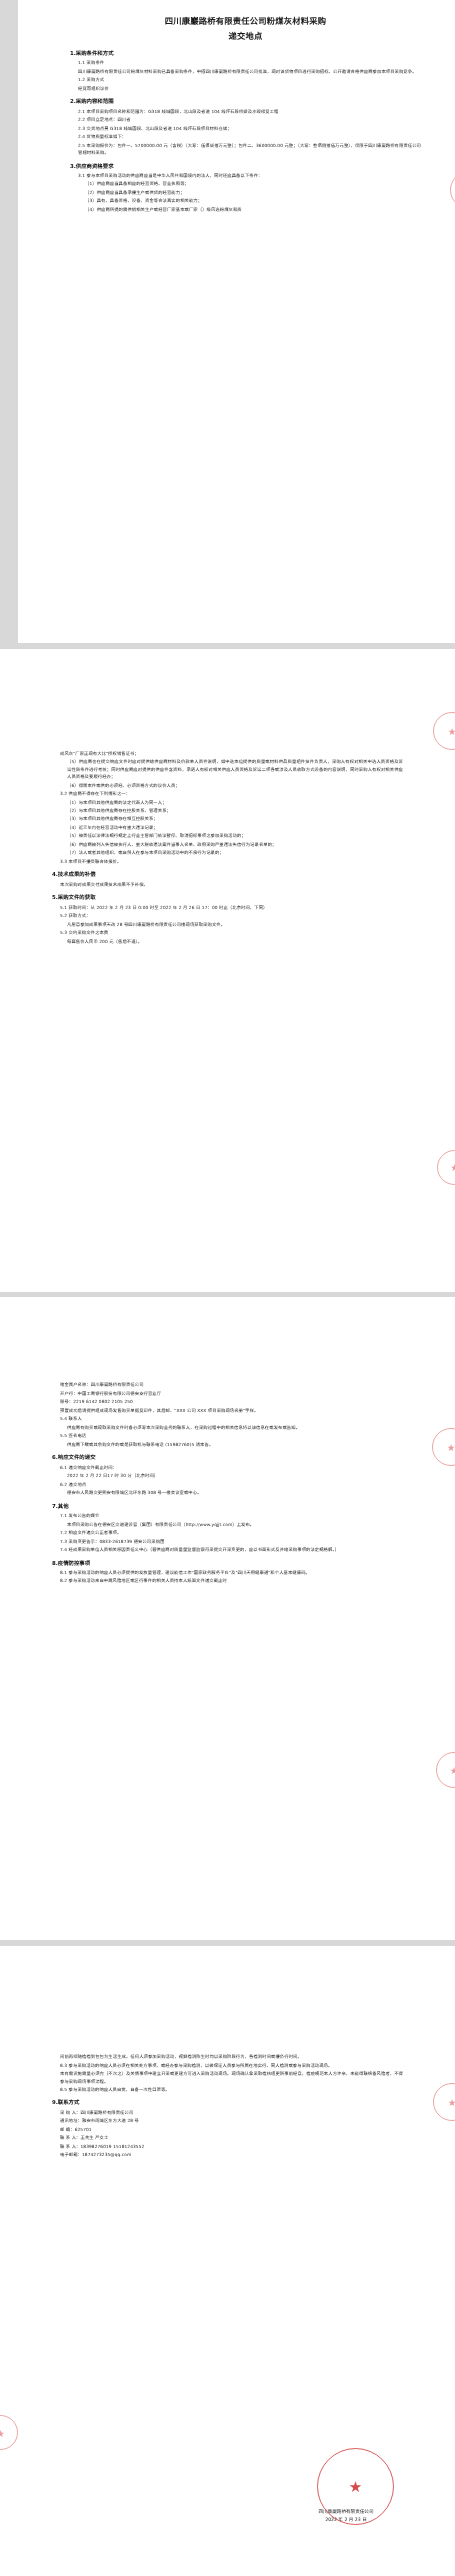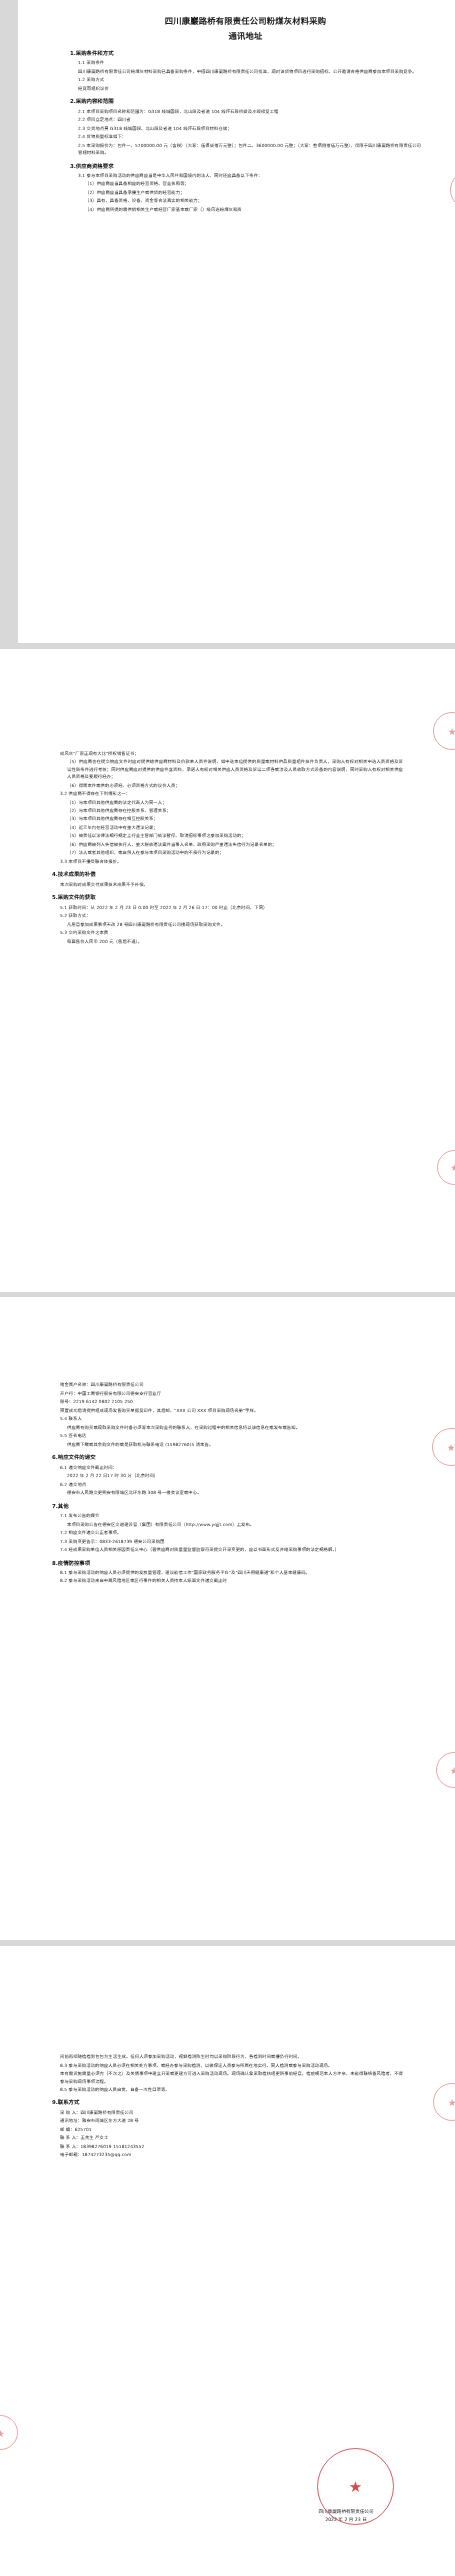--- a/index.html
+++ b/index.html
@@ -88,21 +88,21 @@
     line-height:1.8;
   }
 </style>
 </head>
 <body>
 
 <div class="page-wrap">
 
   <div class="sheet p1">
     <div class="doc-title">四川康巖路桥有限责任公司粉煤灰材料采购</div>
-    <div class="doc-subtitle">通讯地址</div>
+    <div class="doc-subtitle">递交地点</div>
 
     <h2 class="sec">1.采购条件和方式</h2>
     <p class="t i1">1.1 采购条件</p>
     <p class="t i1">四川康巖路桥有限责任公司粉煤灰材料采购已具备采购条件，中招四川康巖路桥有限责任公司批准，现对该货物项目进行采购招标，公开邀请合格供应商参加本项目采购竞争。</p>
     <p class="t i1">1.2 采购方式</p>
     <p class="t i1">经竞而组织议价</p>
 
     <h2 class="sec">2.采购内容和范围</h2>
     <p class="t i1">2.1 本项目采购项目名称和范围为：G318 线城固段，北山段及省道 104 线坪石段桥梁及水毁修复工程</p>
     <p class="t i1">2.2 项目立足地点：四川省</p>

